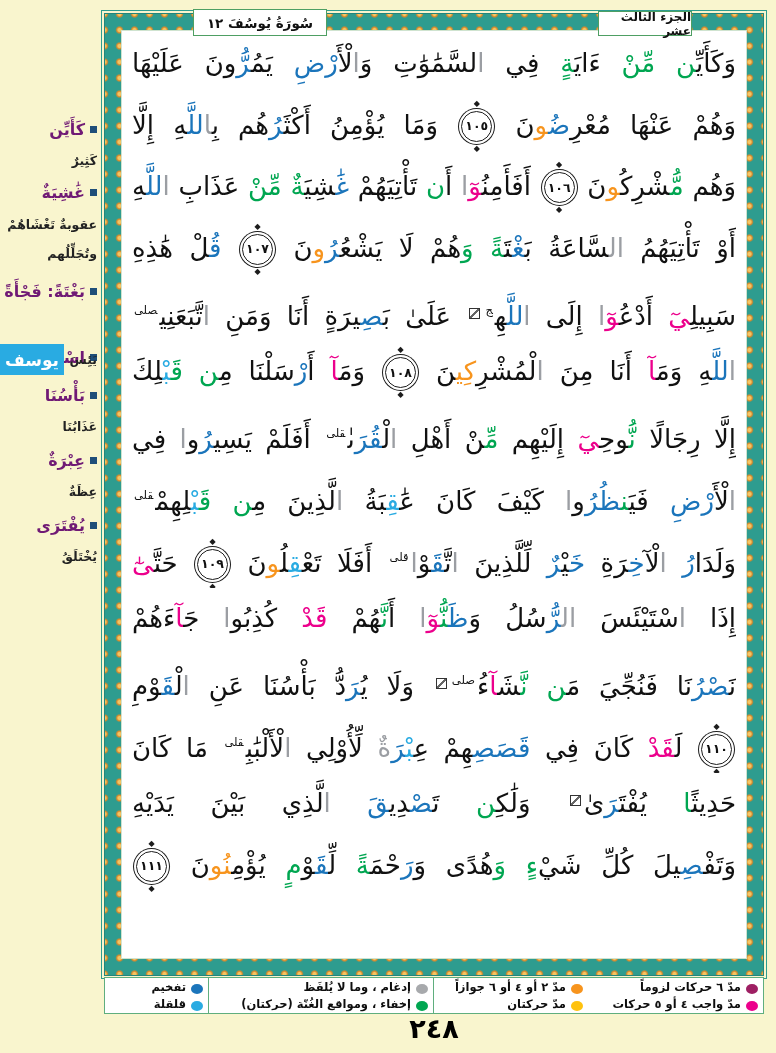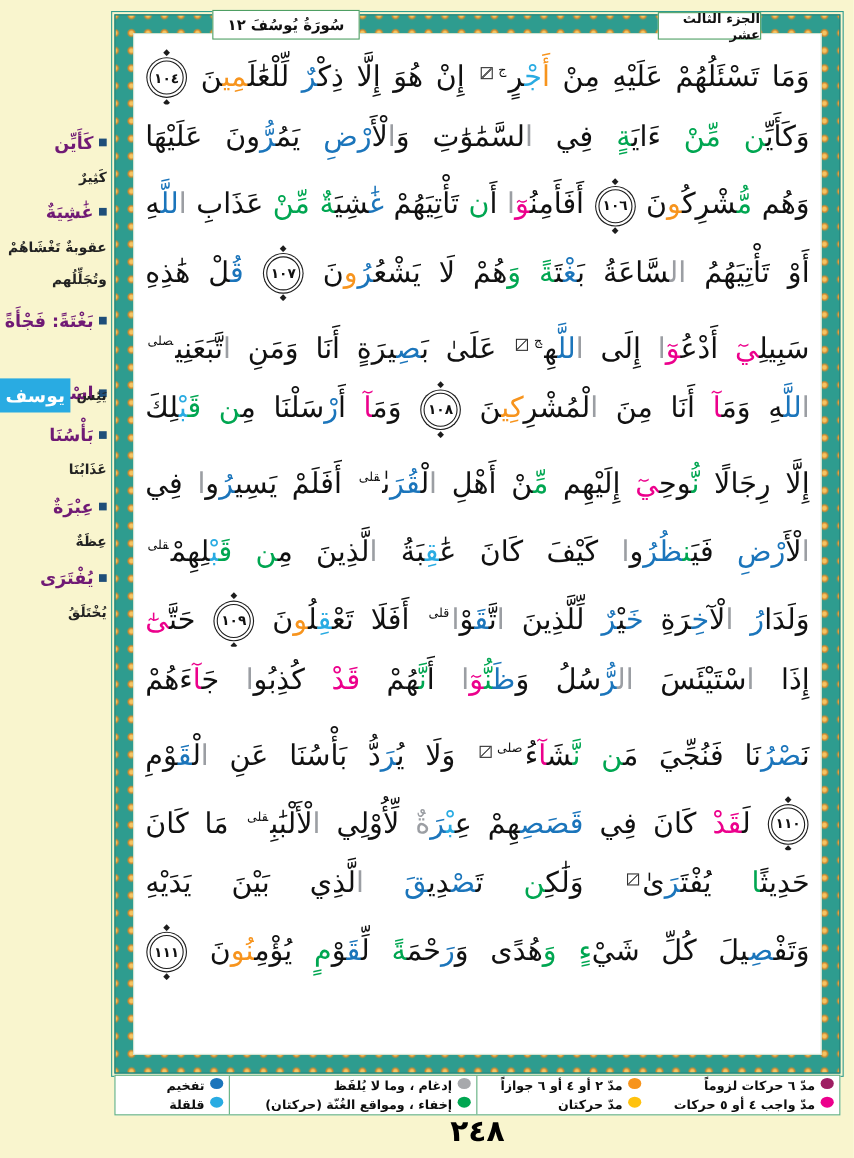--- a/index.html
+++ b/index.html
@@ -77,21 +77,21 @@
 
   
   .legend{
     position:absolute;left:104px;top:977px;width:660px;height:37px;
     background:#fff;border:1px solid #5FAE7E;box-sizing:border-box;
     display:flex;direction:rtl;
   }
   .lcol{height:100%;box-sizing:border-box;display:flex;flex-direction:column;justify-content:center;padding:1px 5px;}
   .lcol + .lcol{border-right:1px solid #5FAE7E;}
   .lrow{display:flex;direction:rtl;align-items:center;height:17px;font-size:11.5px;font-weight:bold;color:#0e0e0e;white-space:nowrap;}
-  .litem{display:flex;align-items:flex-start;direction:rtl;}
+  .litem{display:flex;align-items:flex-end;direction:rtl;}
   .ldot{display:inline-block;width:12px;height:10px;border-radius:50%;margin-left:5px;flex:none;}
 
   .page-num{
     position:absolute;left:104px;top:1013px;width:660px;text-align:center;
     font-size:27px;font-weight:bold;color:#000;
   }
 </style>
 </head>
 <body>
 
@@ -111,22 +111,22 @@
       <div class="mnote word" style="top: 451px;"><span class="bullet"></span><span>عِبْرَةٌ</span></div>
       <div class="mnote gloss" style="top: 484px;"><span>عِظَةٌ</span></div>
       <div class="mnote word" style="top: 516px;"><span class="bullet"></span><span>يُفْتَرَى</span></div>
       <div class="mnote gloss" style="top: 549px;"><span>يُخْتَلَقُ</span></div>
     </div>
 
   <div class="side-tab">يوسف</div>
 
   <div class="frame">
     <div class="content" id="textArea">
-        <div class="qline"><span>وَمَا تَسْئَلُهُمْ عَلَيْهِ مِنْ </span><span class="c-o">أَ</span><span class="c-lb">جْ</span><span>رٍ</span><span class="waqf">ج</span><span class="sqmark"></span><span> إِنْ هُوَ إِلَّا ذِكْ</span><span class="c-blu">رٌ</span><span> لِّلْعَٰلَ</span><span class="c-o">مِي</span><span>نَ </span><span class="medallion">١٠٤</span></div>
         <div class="qline"><span>وَكَأَيِّ</span><span class="c-g">ن</span><span> </span><span class="c-g">مِّنْ</span><span> ءَايَ</span><span class="c-g">ةٍ</span><span> فِي </span><span class="c-gy">ا</span><span>لسَّمَٰوَٰتِ وَ</span><span class="c-gy">ا</span><span>لْأَ</span><span class="c-blu">رْ</span><span class="c-blu">ضِ</span><span> يَمُ</span><span class="c-blu">رُّ</span><span>ونَ عَلَيْهَا</span></div>
+        <div class="qline"><span>وَهُمْ عَنْهَا مُعْرِ</span><span class="c-blu">ضُ</span><span class="c-o">و</span><span>نَ </span><span class="medallion">١٠٥</span><span> وَمَا يُؤْمِنُ أَكْثَ</span><span class="c-blu">رُ</span><span>هُم بِ</span><span class="c-gy">ا</span><span class="c-blu">للَّ</span><span>هِ إِلَّا</span></div>
         <div class="qline"><span>وَهُم </span><span class="c-g">مُّ</span><span>شْرِكُ</span><span class="c-o">و</span><span>نَ </span><span class="medallion">١٠٦</span><span> أَفَأَمِنُ</span><span class="c-m">وٓ</span><span class="c-gy">ا</span><span> أَ</span><span class="c-g">ن</span><span> تَأْتِيَهُمْ </span><span class="c-blu">غَٰ</span><span>شِيَ</span><span class="c-g">ةٌ</span><span> </span><span class="c-g">مِّنْ</span><span> عَذَابِ </span><span class="c-gy">ا</span><span class="c-blu">للَّ</span><span>هِ</span></div>
         <div class="qline"><span>أَوْ تَأْتِيَهُمُ </span><span class="c-gy">ال</span><span>سَّاعَةُ بَ</span><span class="c-blu">غْ</span><span>تَ</span><span class="c-g">ةً</span><span> </span><span class="c-g">وَ</span><span>هُمْ لَا يَشْعُ</span><span class="c-blu">رُ</span><span class="c-o">و</span><span>نَ </span><span class="medallion">١٠٧</span><span> </span><span class="c-blu">قُ</span><span>لْ هَٰذِهِ</span></div>
         <div class="qline"><span>سَبِيلِ</span><span class="c-m">يٓ</span><span> أَدْعُ</span><span class="c-m">وٓ</span><span class="c-gy">ا</span><span> إِلَى </span><span class="c-gy">ا</span><span class="c-blu">للَّ</span><span>هِ</span><span class="waqf">ج</span><span class="sqmark"></span><span> عَلَىٰ بَ</span><span class="c-blu">صِ</span><span>يرَةٍ أَنَا وَمَنِ </span><span class="c-gy">ا</span><span>تَّبَعَنِي</span><span class="waqf">صلى</span></div>
         <div class="qline"><span class="c-gy">ا</span><span class="c-blu">للَّ</span><span>هِ وَمَ</span><span class="c-m">آ</span><span> أَنَا مِنَ </span><span class="c-gy">ا</span><span>لْمُشْرِ</span><span class="c-o">كِي</span><span>نَ </span><span class="medallion">١٠٨</span><span> وَمَ</span><span class="c-m">آ</span><span> أَ</span><span class="c-blu">رْ</span><span>سَلْنَا مِ</span><span class="c-g">ن</span><span> </span><span class="c-g">قَ</span><span class="c-lb">بْ</span><span>لِكَ</span></div>
         <div class="qline"><span>إِلَّا رِجَالً</span><span class="c-g">ا</span><span> </span><span class="c-g">نُّ</span><span>وحِ</span><span class="c-m">يٓ</span><span> إِلَيْهِم </span><span class="c-g">مِّ</span><span>نْ أَهْلِ </span><span class="c-gy">ا</span><span>لْ</span><span class="c-blu">قُ</span><span class="c-blu">رَ</span><span>ىٰ</span><span class="waqf">قلى</span><span> أَفَلَمْ يَسِي</span><span class="c-blu">رُ</span><span>و</span><span class="c-gy">ا</span><span> فِي</span></div>
         <div class="qline"><span class="c-gy">ا</span><span>لْأَ</span><span class="c-blu">رْ</span><span class="c-blu">ضِ</span><span> فَيَ</span><span class="c-g">ن</span><span class="c-blu">ظُ</span><span class="c-blu">رُ</span><span>و</span><span class="c-gy">ا</span><span> كَيْفَ كَانَ عَٰ</span><span class="c-lb">قِ</span><span>بَةُ </span><span class="c-gy">ا</span><span>لَّذِينَ مِ</span><span class="c-g">ن</span><span> </span><span class="c-g">قَ</span><span class="c-lb">بْ</span><span>لِهِمْ</span><span class="waqf">قلى</span></div>
         <div class="qline"><span>وَلَدَا</span><span class="c-blu">رُ</span><span> </span><span class="c-gy">ا</span><span>لْآ</span><span class="c-blu">خِ</span><span>رَةِ </span><span class="c-blu">خَ</span><span>يْ</span><span class="c-blu">رٌ</span><span> لِّلَّذِينَ </span><span class="c-gy">ا</span><span>تَّ</span><span class="c-blu">قَ</span><span>وْ</span><span class="c-gy">ا</span><span class="waqf">قلى</span><span> أَفَلَا تَعْ</span><span class="c-lb">قِ</span><span>لُ</span><span class="c-o">و</span><span>نَ </span><span class="medallion">١٠٩</span><span> حَتَّ</span><span class="c-m">ىٰٓ</span></div>
         <div class="qline"><span>إِذَا </span><span class="c-gy">ا</span><span>سْتَيْئَسَ </span><span class="c-gy">ال</span><span class="c-blu">رُّ</span><span>سُلُ وَ</span><span class="c-blu">ظَ</span><span class="c-g">نُّ</span><span class="c-m">وٓ</span><span class="c-gy">ا</span><span> أَ</span><span class="c-g">نَّ</span><span>هُمْ </span><span class="c-m">قَدْ</span><span> كُذِبُو</span><span class="c-gy">ا</span><span> جَ</span><span class="c-m">آ</span><span>ءَهُمْ</span></div>
         <div class="qline"><span>نَ</span><span class="c-blu">صْ</span><span class="c-blu">رُ</span><span>نَا فَنُجِّيَ مَ</span><span class="c-g">ن</span><span> </span><span class="c-g">نَّ</span><span>شَ</span><span class="c-m">آ</span><span>ءُ</span><span class="waqf">صلى</span><span class="sqmark"></span><span> وَلَا يُ</span><span class="c-blu">رَ</span><span>دُّ بَأْسُنَا عَنِ </span><span class="c-gy">ا</span><span>لْ</span><span class="c-blu">قَ</span><span>وْمِ </span></div>
         <div class="qline"><span class="medallion">١١٠</span><span> لَ</span><span class="c-m">قَدْ</span><span> كَانَ فِي </span><span class="c-blu">قَ</span><span class="c-blu">صَ</span><span class="c-blu">صِ</span><span>هِمْ عِ</span><span class="c-lb">بْ</span><span class="c-blu">رَ</span><span class="c-gy">ةٌ</span><span> لِّأُوْلِي </span><span class="c-gy">ا</span><span>لْأَلْبَٰبِ</span><span class="waqf">قلى</span><span> مَا كَانَ</span></div>

